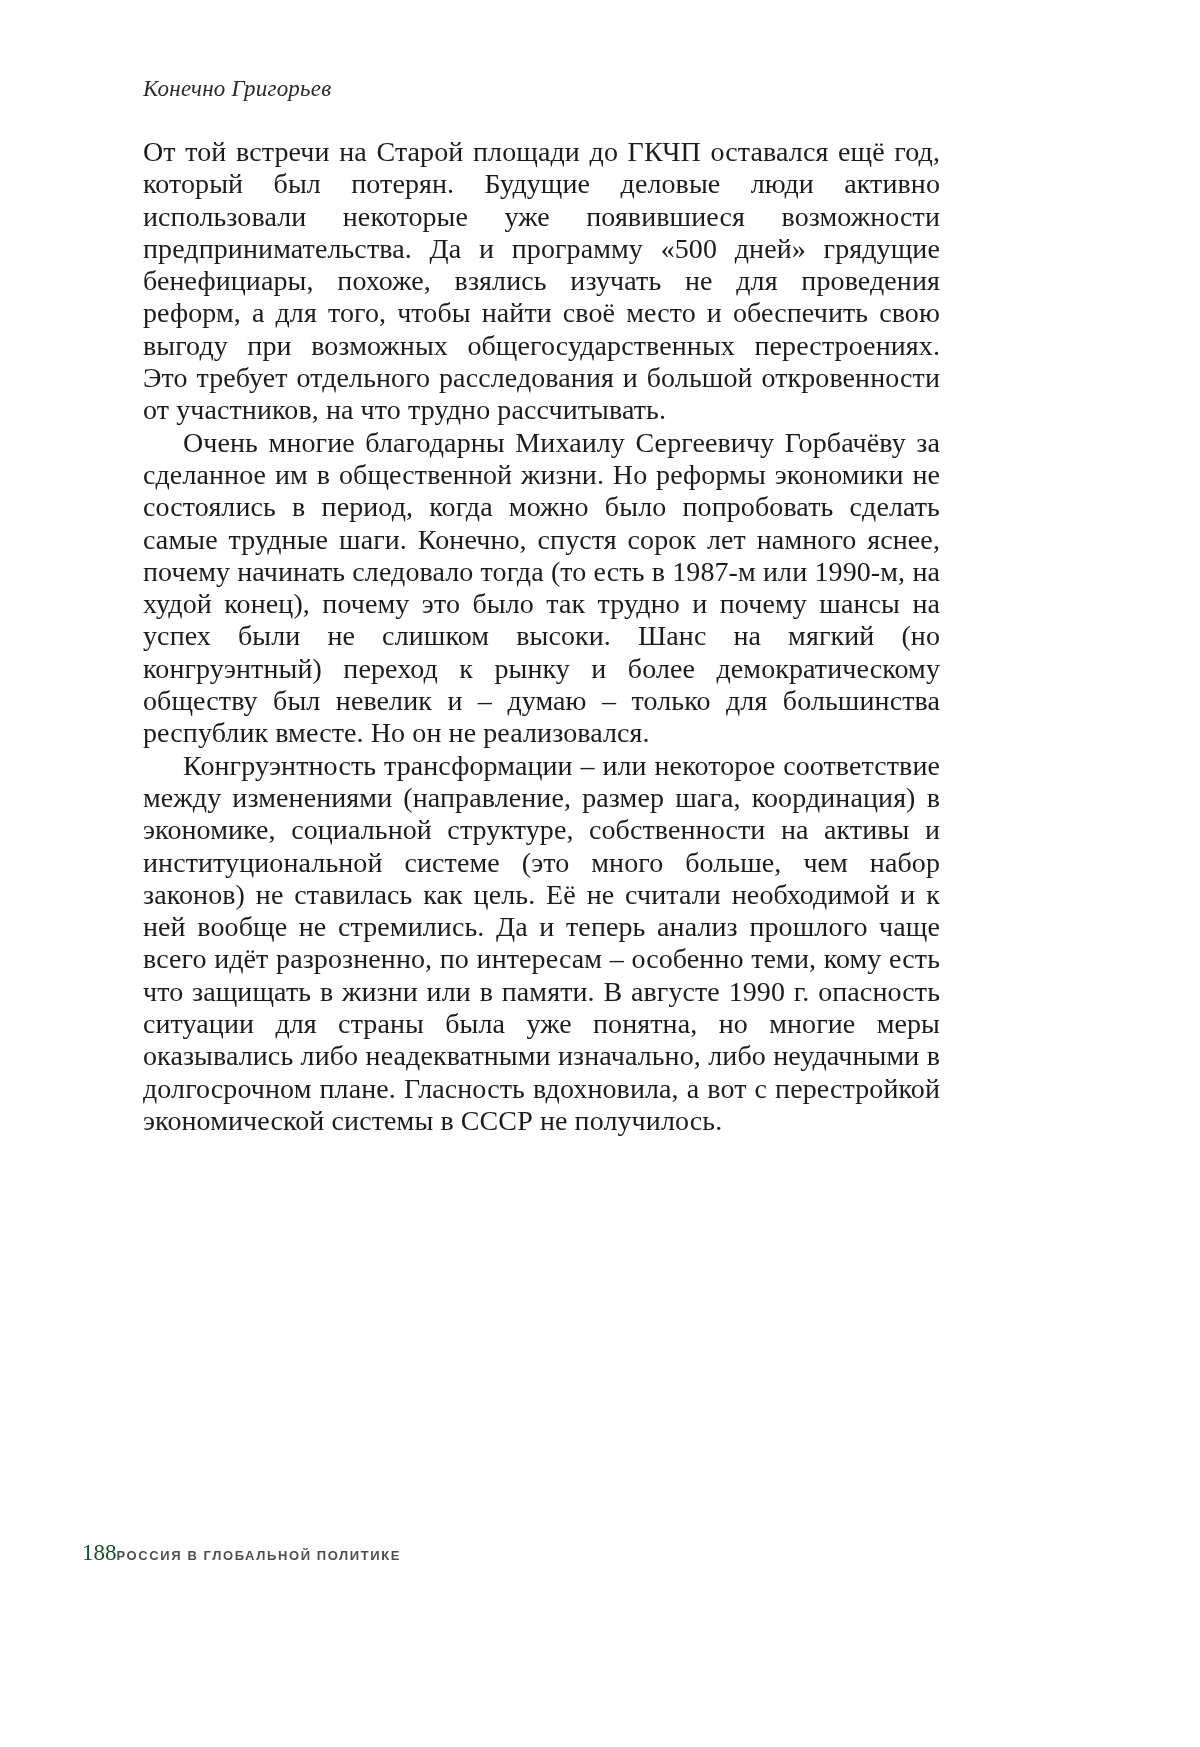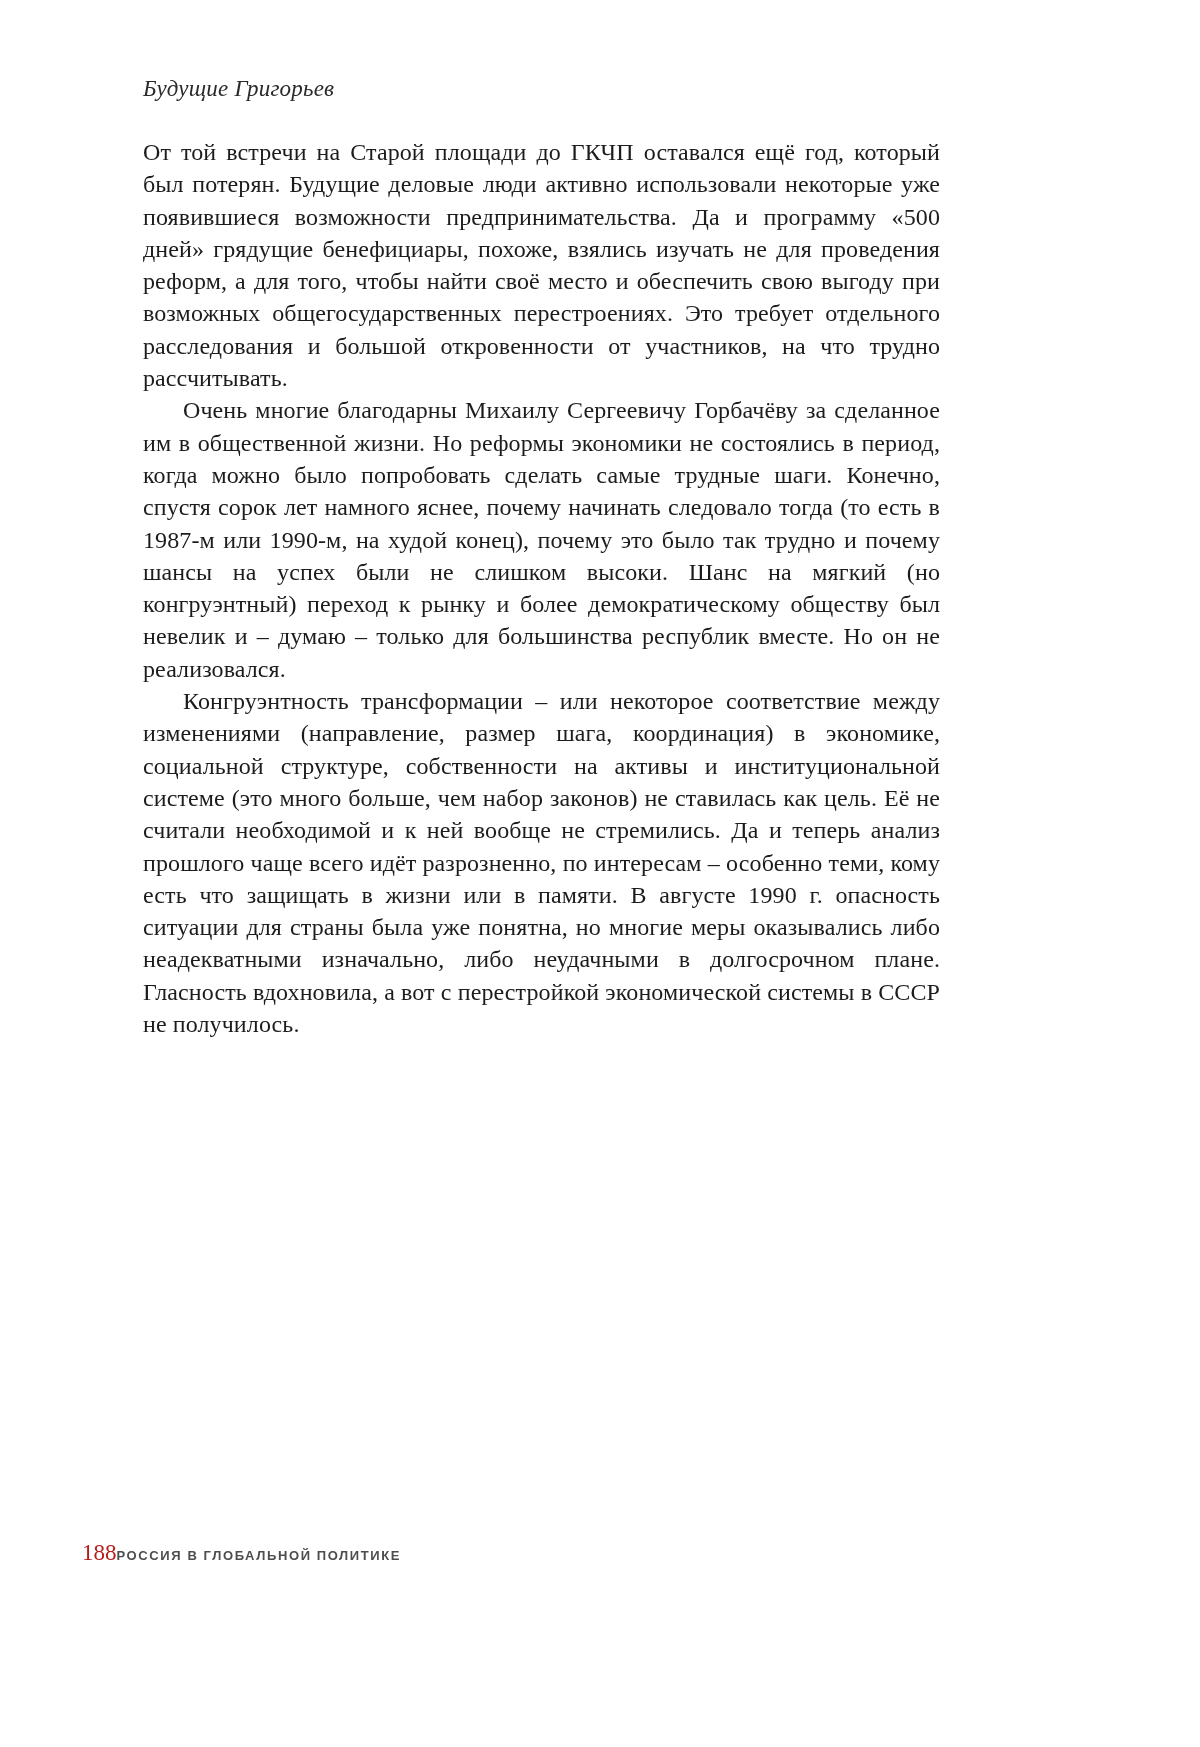--- a/index.html
+++ b/index.html
@@ -24,21 +24,21 @@
     font-style: italic;
     font-size: 23px;
     color: #2a2a2a;
     letter-spacing: 0.2px;
   }
   .body-text {
     position: absolute;
     left: 143px;
     top: 136px;
     width: 797px;
-    font-size: 24px;
+    font-size: 28px;
     line-height: 32.3px;
     text-align: justify;
     letter-spacing: 0.1px;
   }
   .body-text p {
     margin: 0;
     padding: 0;
     text-indent: 40px;
   }
   .body-text p.no-indent {
@@ -46,38 +46,38 @@
   }
   .footer {
     position: absolute;
     left: 82px;
     top: 1540px;
     display: flex;
     align-items: baseline;
   }
   .page-number {
     font-size: 23px;
-    color: #b91c1c;
+    color: #14532d;
     font-family: "Liberation Serif", "DejaVu Serif", serif;
     text-align: center;
   }
   .journal-title {
     font-family: "Liberation Sans", "DejaVu Sans", sans-serif;
     font-size: 13px;
     font-weight: 600;
     letter-spacing: 1.6px;
     color: #4d4d4d;
   }
 </style>
 </head>
 <body>
 
 <div class="page">
 
-  <div class="running-head">Будущие Григорьев</div>
+  <div class="running-head">Конечно Григорьев</div>
 
   <div class="body-text">
     <p class="no-indent">От той встречи на Старой площади до ГКЧП оставался ещё год, который был потерян. Будущие деловые люди активно использовали некоторые уже появившиеся возможности предпринимательства. Да и программу «500 дней» грядущие бенефициары, похоже, взялись изучать не для проведения реформ, а для того, чтобы найти своё место и обеспечить свою выгоду при возможных общегосударственных перестроениях. Это требует отдельного расследования и большой откровенности от участников, на что трудно рассчитывать.</p>
     <p>Очень многие благодарны Михаилу Сергеевичу Горбачёву за сделанное им в общественной жизни. Но реформы экономики не состоялись в период, когда можно было попробовать сделать самые трудные шаги. Конечно, спустя сорок лет намного яснее, почему начинать следовало тогда (то есть в 1987-м или 1990-м, на худой конец), почему это было так трудно и почему шансы на успех были не слишком высоки. Шанс на мягкий (но конгруэнтный) переход к рынку и более демократическому обществу был невелик и – думаю – только для большинства республик вместе. Но он не реализовался.</p>
     <p>Конгруэнтность трансформации – или некоторое соответствие между изменениями (направление, размер шага, координация) в экономике, социальной структуре, собственности на активы и институциональной системе (это много больше, чем набор законов) не ставилась как цель. Её не считали необходимой и к ней вообще не стремились. Да и теперь анализ прошлого чаще всего идёт разрозненно, по интересам – особенно теми, кому есть что защищать в жизни или в памяти. В августе 1990 г. опасность ситуации для страны была уже понятна, но многие меры оказывались либо неадекватными изначально, либо неудачными в долгосрочном плане. Гласность вдохновила, а вот с перестройкой экономической системы в СССР не получилось.</p>
   </div>
 
   <div class="footer">
     <span class="page-number">188</span>
     <span class="journal-title">РОССИЯ В ГЛОБАЛЬНОЙ ПОЛИТИКЕ</span>

